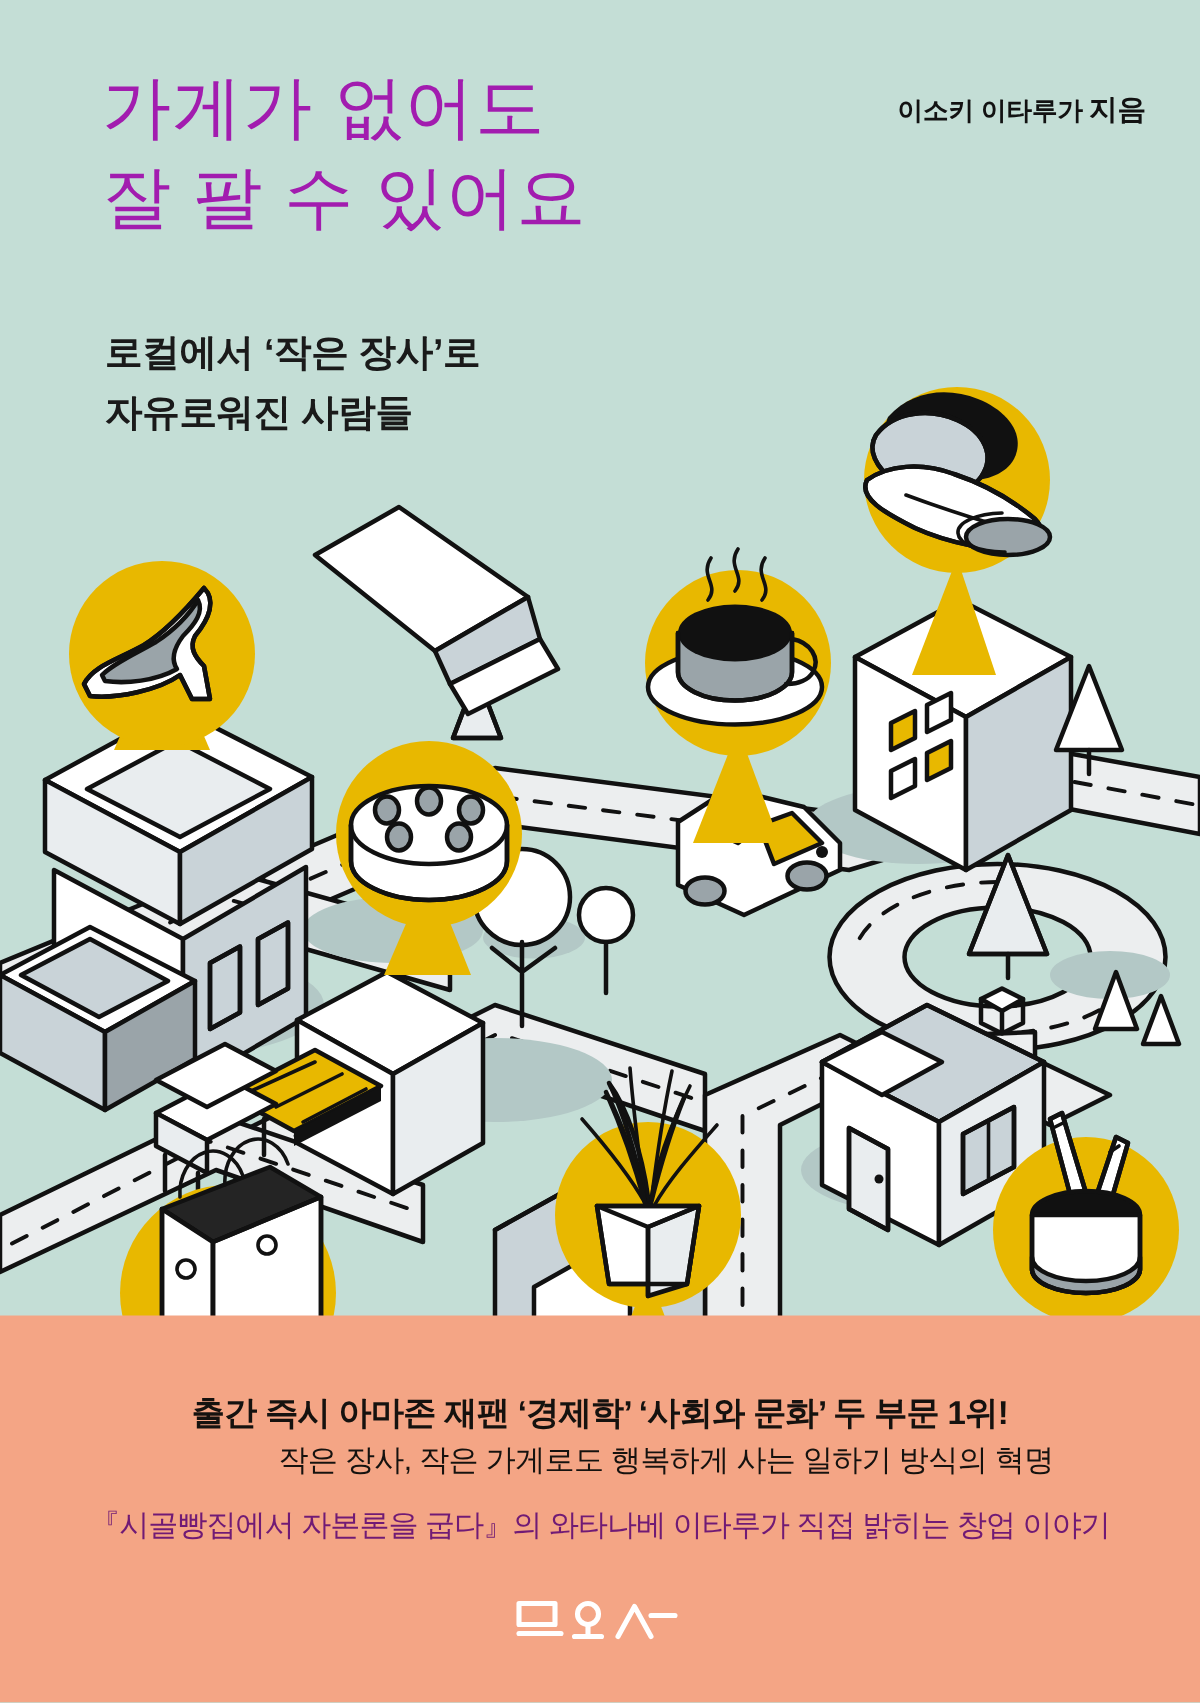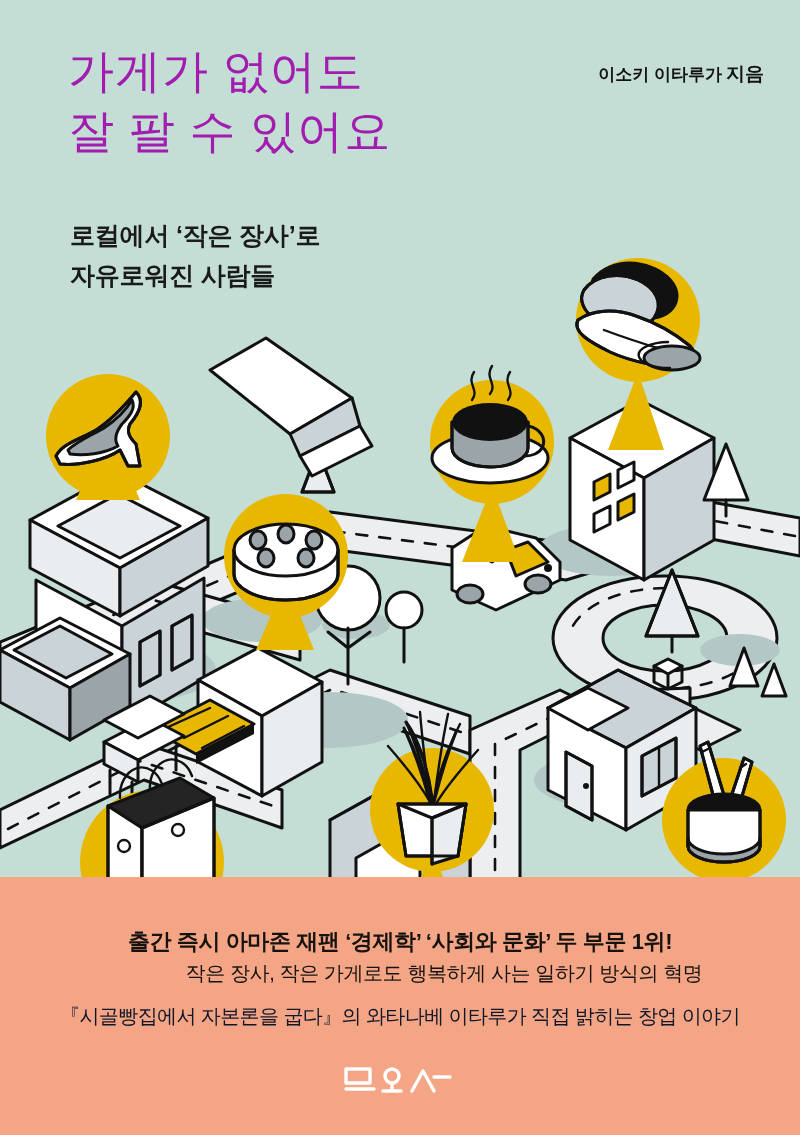--- a/index.html
+++ b/index.html
@@ -42,21 +42,21 @@
   .band-l1{
     position:absolute;top:39px;left:0;width:800px;text-align:center;
     font-size:22px;font-weight:700;color:#15120f;letter-spacing:-.4px;margin-top:11px;
   }
   .band-l2{
     position:absolute;top:83px;left:0;width:800px;text-align:center;
     font-size:20px;font-weight:500;color:#15120f;letter-spacing:-.4px;padding-left:44px;
   }
   .band-l3{
     position:absolute;top:126px;left:0;width:800px;text-align:center;
-    font-size:20px;font-weight:500;color:#0f172a;letter-spacing:-.6px;
+    font-size:20px;font-weight:500;color:#701a75;letter-spacing:-.6px;
   }
   .logo{
     position:absolute;top:185px;left:0;width:800px;text-align:center;
   }
   .logo svg{display:inline-block;}
 </style>
 </head>
 <body>
 
 <div class="cover">

